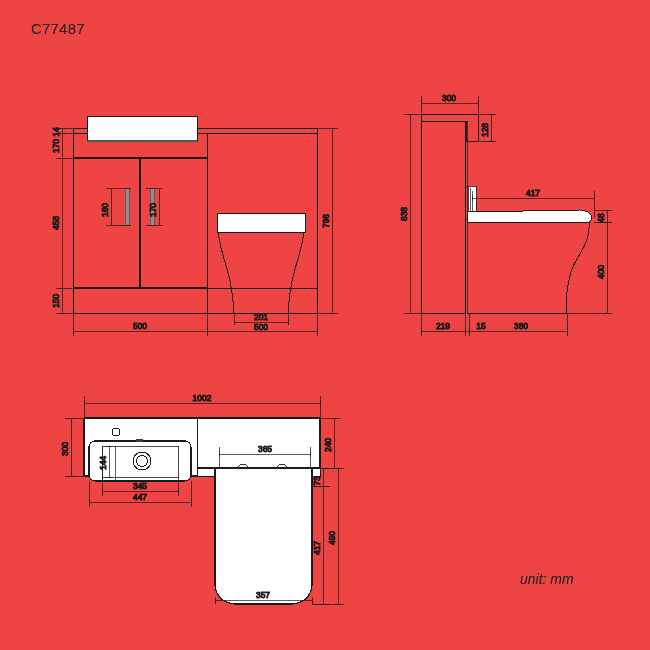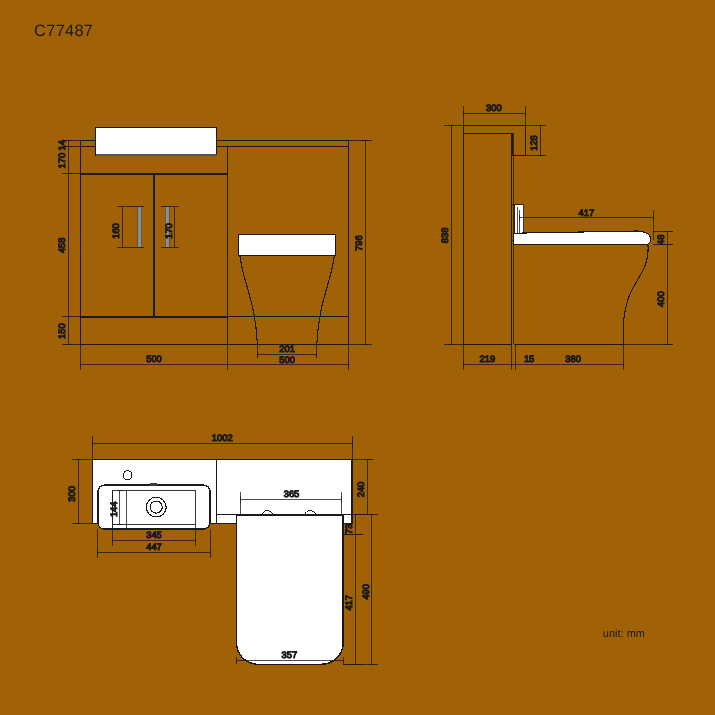--- a/index.html
+++ b/index.html
@@ -4,40 +4,41 @@
 <style>
   html, body {
     margin: 0;
     padding: 0;
     background: #ffffff;
   }
   #sheet {
     position: relative;
     width: 650px;
     height: 650px;
-    background: #a16207;
+    background: #ef4444;
     font-family: "Liberation Sans", sans-serif;
     overflow: hidden;
   }
   #drawing-title {
     position: absolute;
     left: 31px;
     top: 20px;
     font-size: 15px;
     color: #1a1a1a;
     letter-spacing: 0.2px;
     white-space: nowrap;
   }
   #unit-note {
     position: absolute;
-    left: 548px;
+    left: 520px;
     top: 571px;
-    font-size: 10px;
+    font-size: 14px;
     color: #1a1a1a;
     white-space: nowrap;
+    font-style: italic;
   }
   #vector-canvas {
     position: absolute;
     left: 0;
     top: 0;
     width: 650px;
     height: 650px;
   }
   .dimtext {
     font-family: "Liberation Sans", sans-serif;

